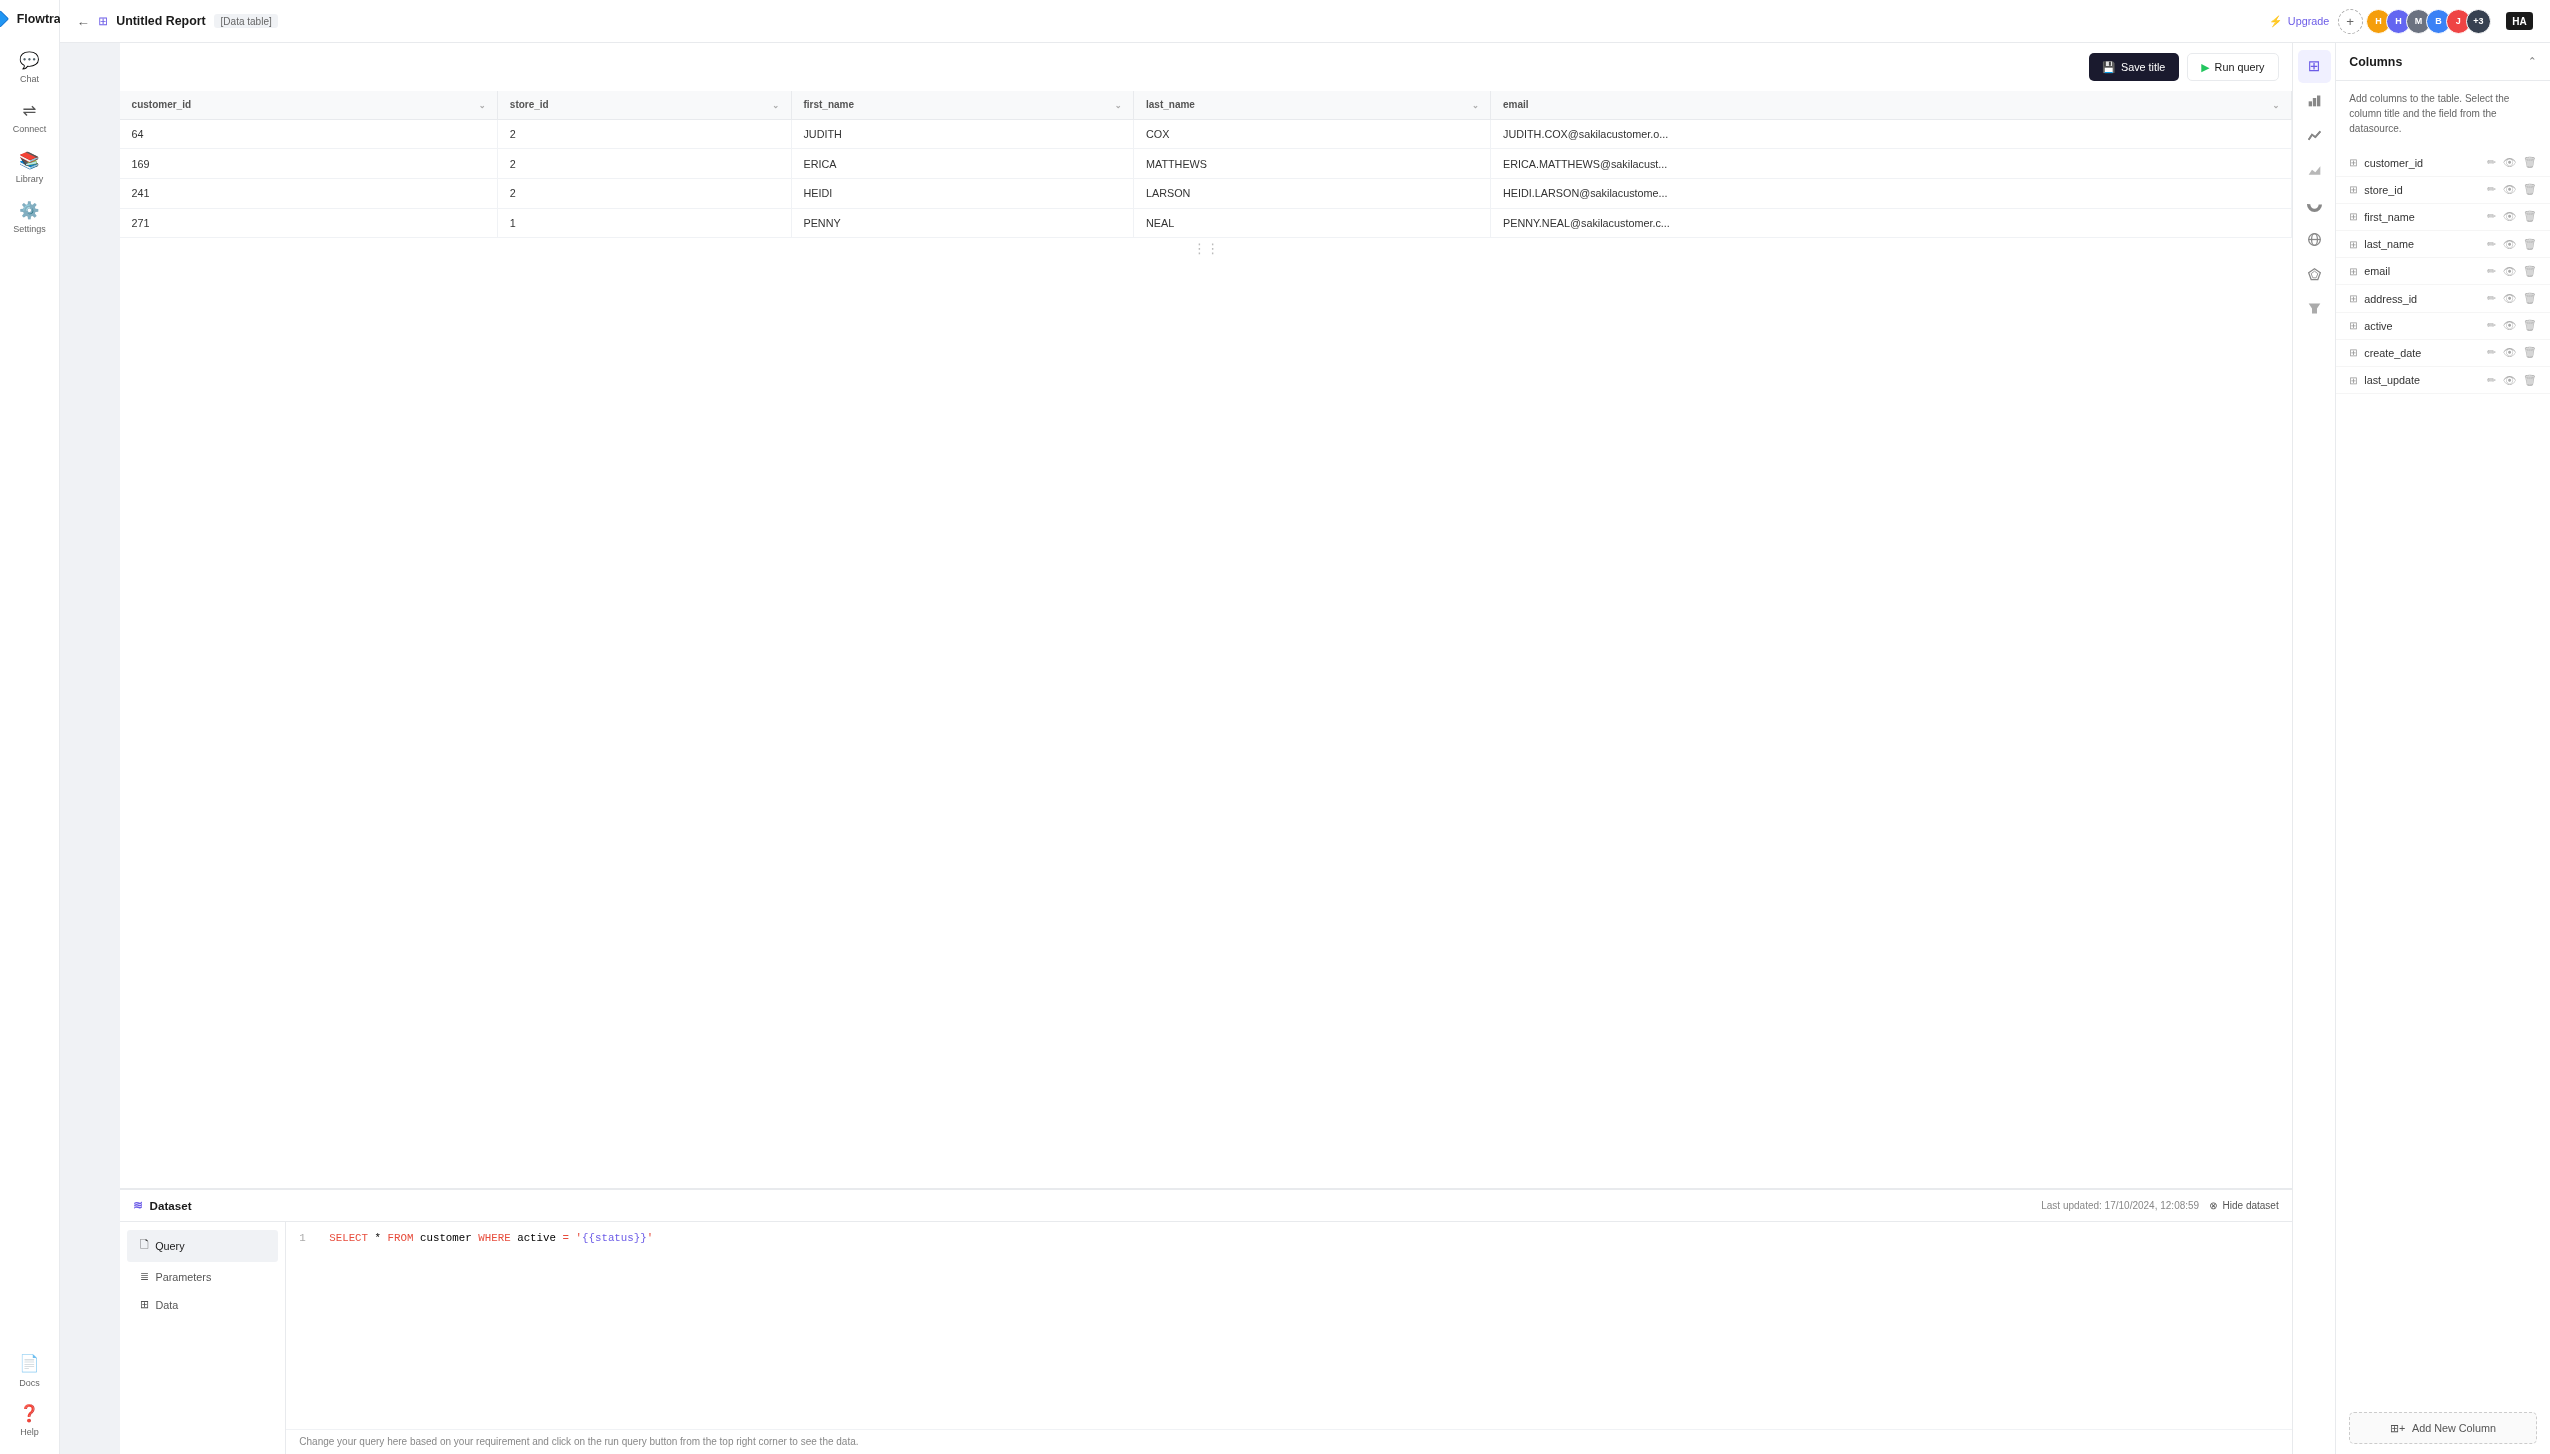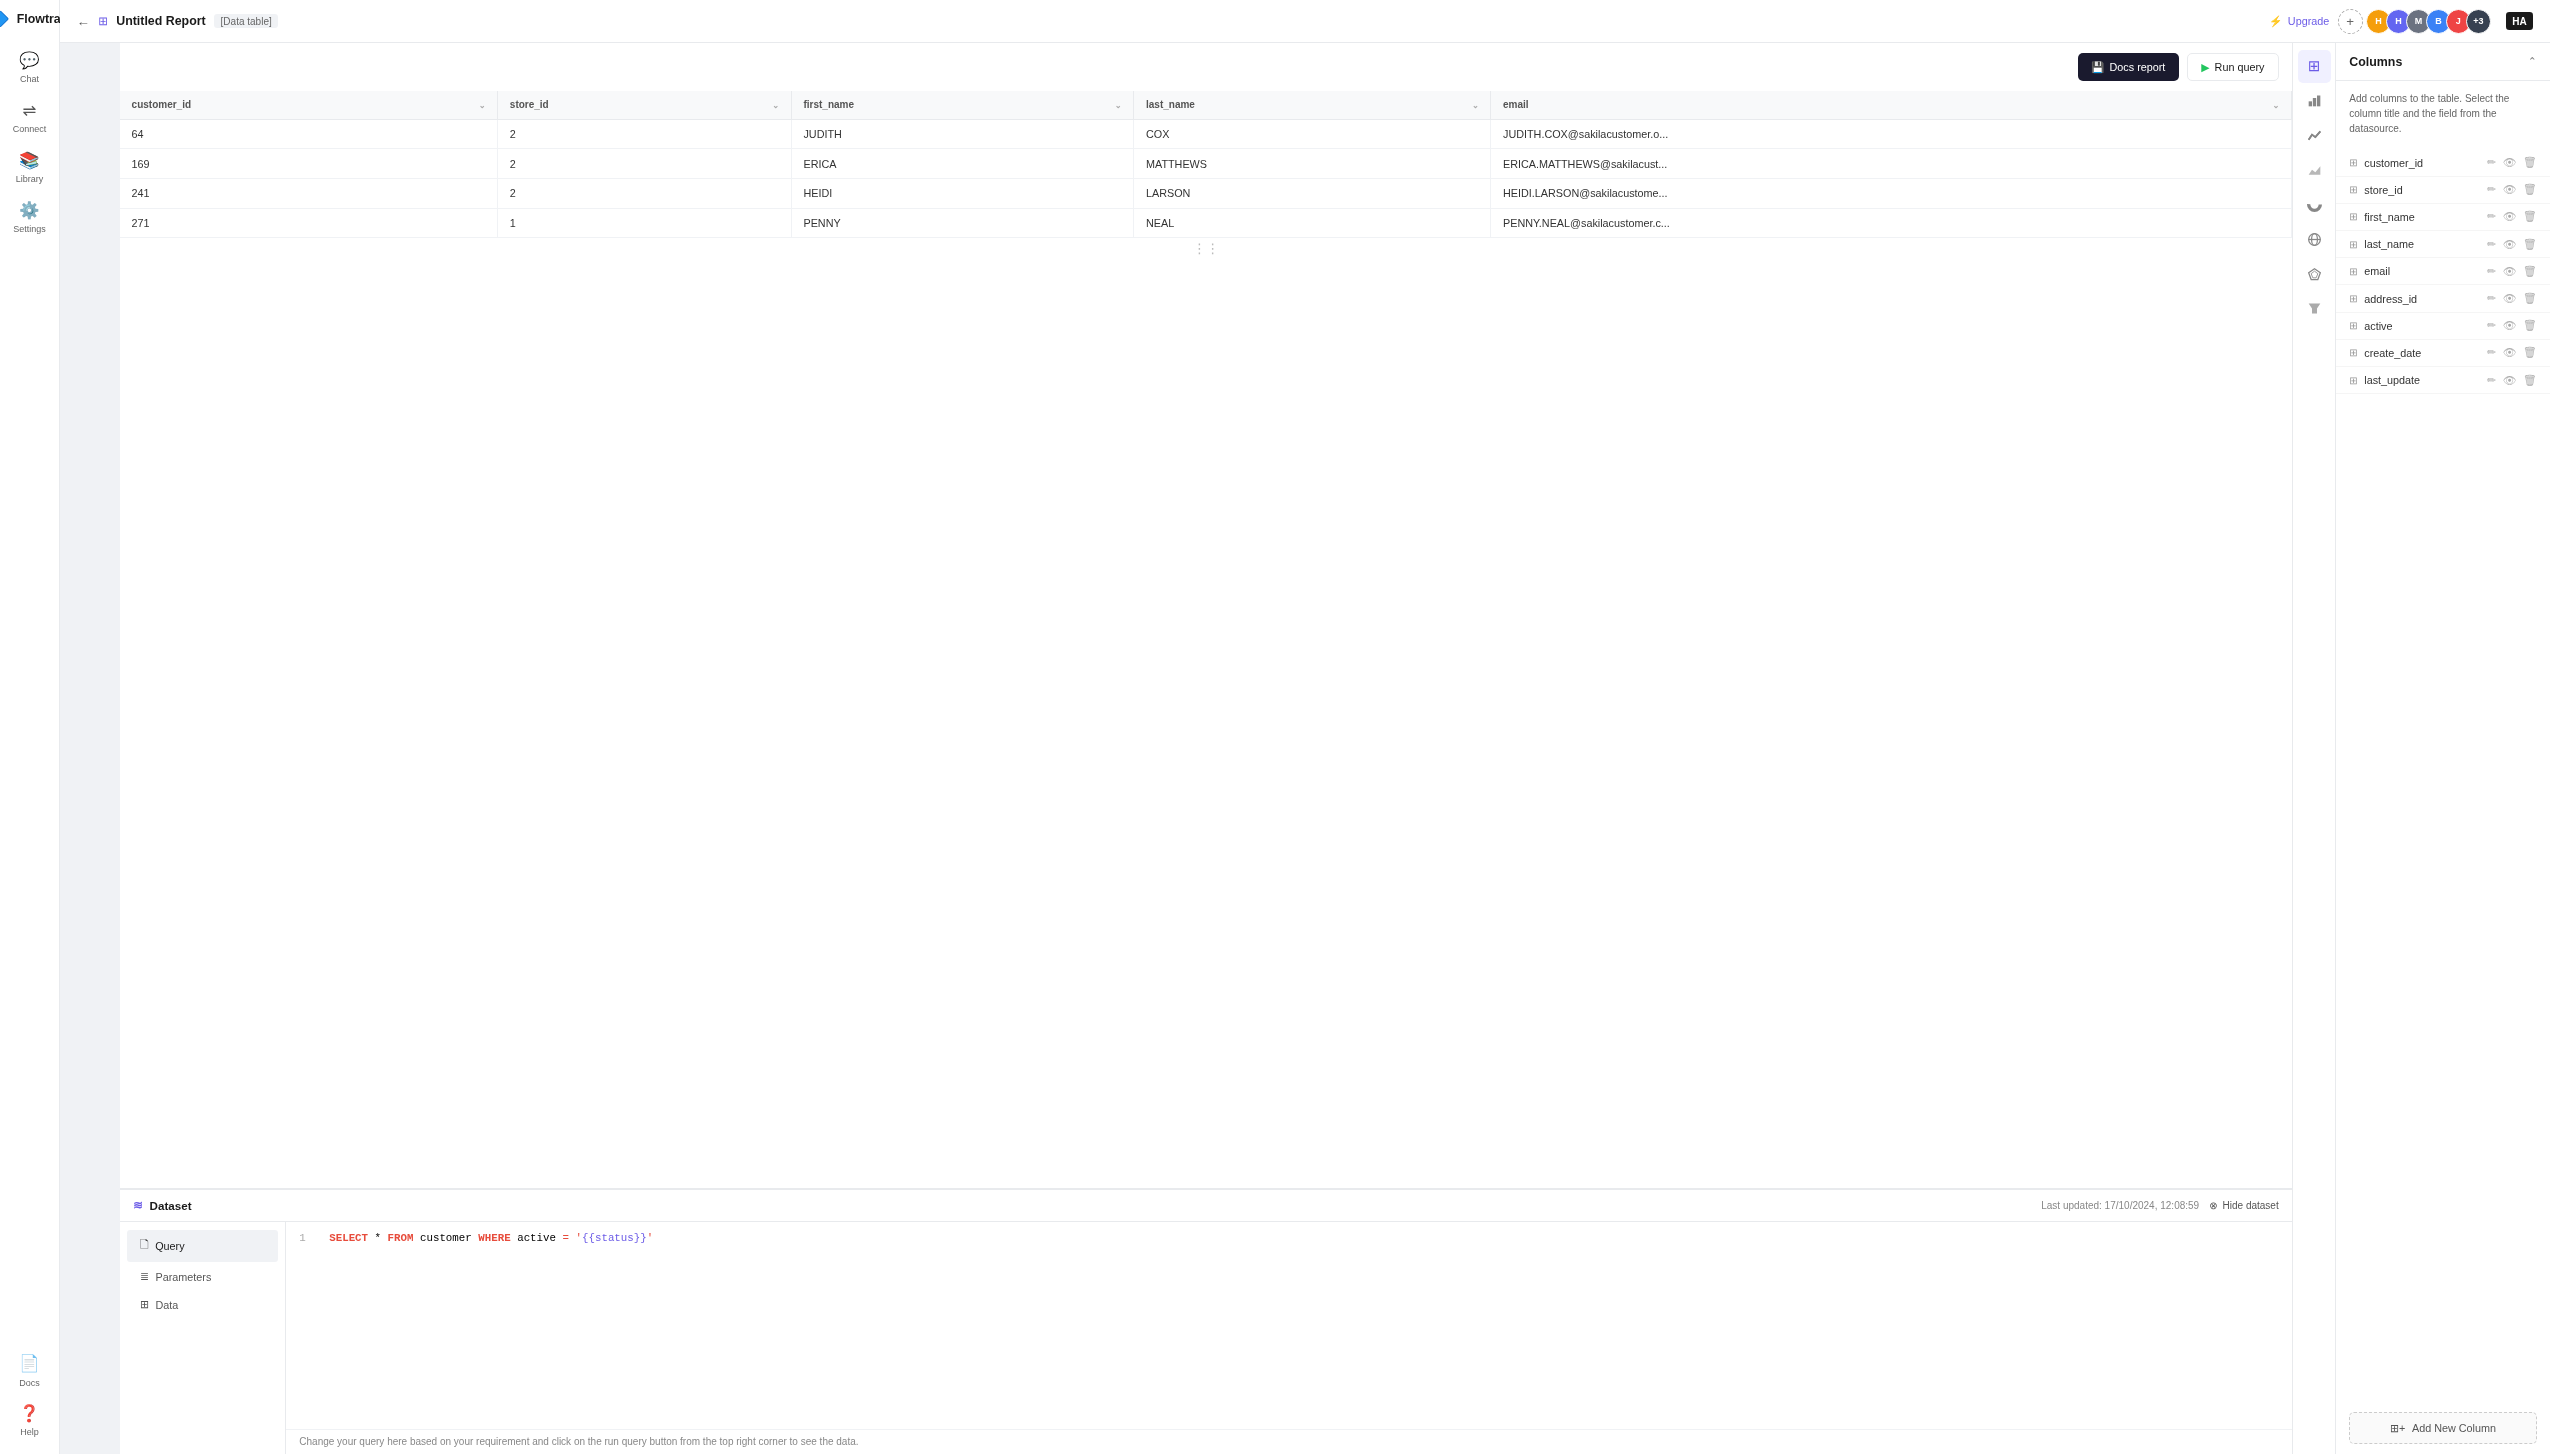--- a/index.html
+++ b/index.html
@@ -123,21 +123,21 @@
     .enter-icon { color: #aaa; font-size: 13.3px; cursor: pointer; }
     .db-selector {
       display: flex; align-items: center; gap: 5px; padding: 5px 10px; border: 0.8px solid #e8eaed;
       border-radius: 5px; cursor: pointer; font-size: 10.8px; color: #333; background: #fff;
     }
 
     
     .code-editor { flex: 1; font-family: 'Courier New', monospace; font-size: 10.8px; padding: 10px 13.3px; overflow: auto; }
     .code-line { display: flex; gap: 13.3px; }
     .line-num { color: #aaa; min-width: 16.6px; user-select: none; }
-    .code-kw { color: #e74c3c; font-weight: bold; }
+    .code-kw { color: #e74c3c; }
     .code-op { color: #e74c3c; }
     .code-str { color: #e74c3c; }
     .code-param { color: #6c5ce7; }
     .code-hint { padding: 6.6px 13.3px; font-size: 10px; color: #888; border-top: 0.8px solid #f0f2f5; }
 
     
     .viz-panel {
       width: 43px; background: #fff; border-left: 0.8px solid #e8eaed;
       display: flex; flex-direction: column; align-items: center; padding: 6.6px 0; gap: 1.7px;
     }
@@ -238,21 +238,21 @@
 </div>
 
 <div class="main">
 
   <div class="content">
 
     <div class="table-area">
       <div class="table-toolbar">
         <button class="btn-save">
           <span>💾</span>
-          <span>Docs report</span>
+          <span>Save title</span>
         </button>
         <button class="btn-run">
           <span class="play-icon">▶</span>
           <span>Run query</span>
         </button>
       </div>
       <table class="data-table">
         <thead>
           <tr>
             <th>

